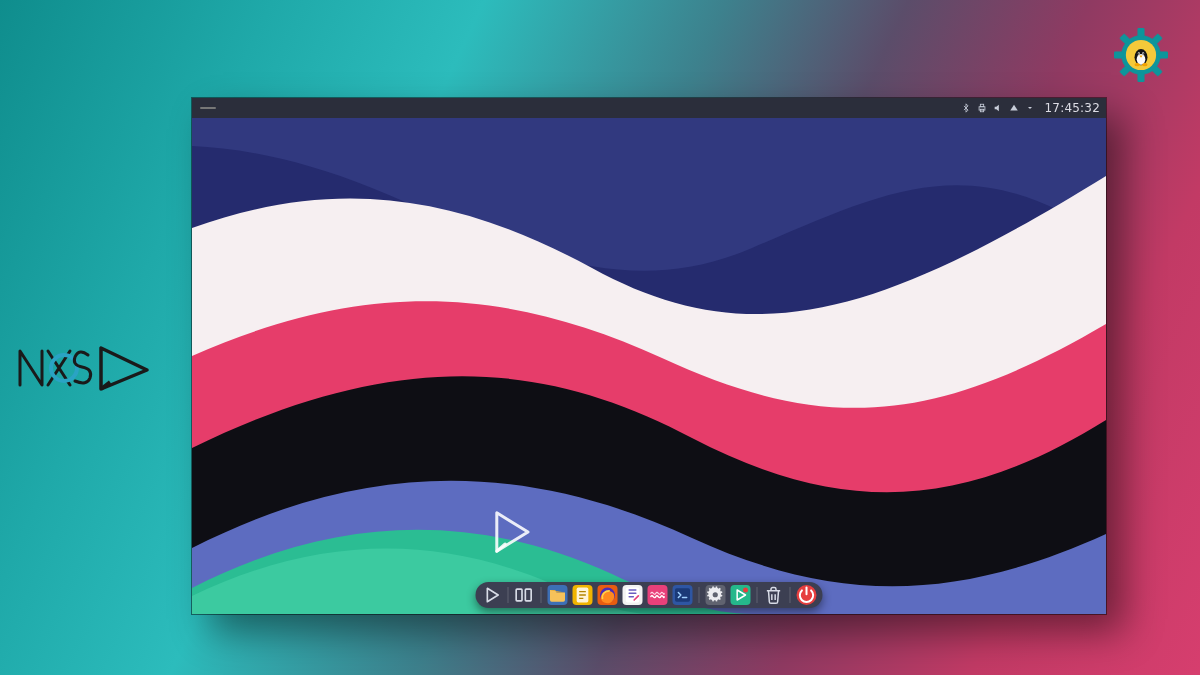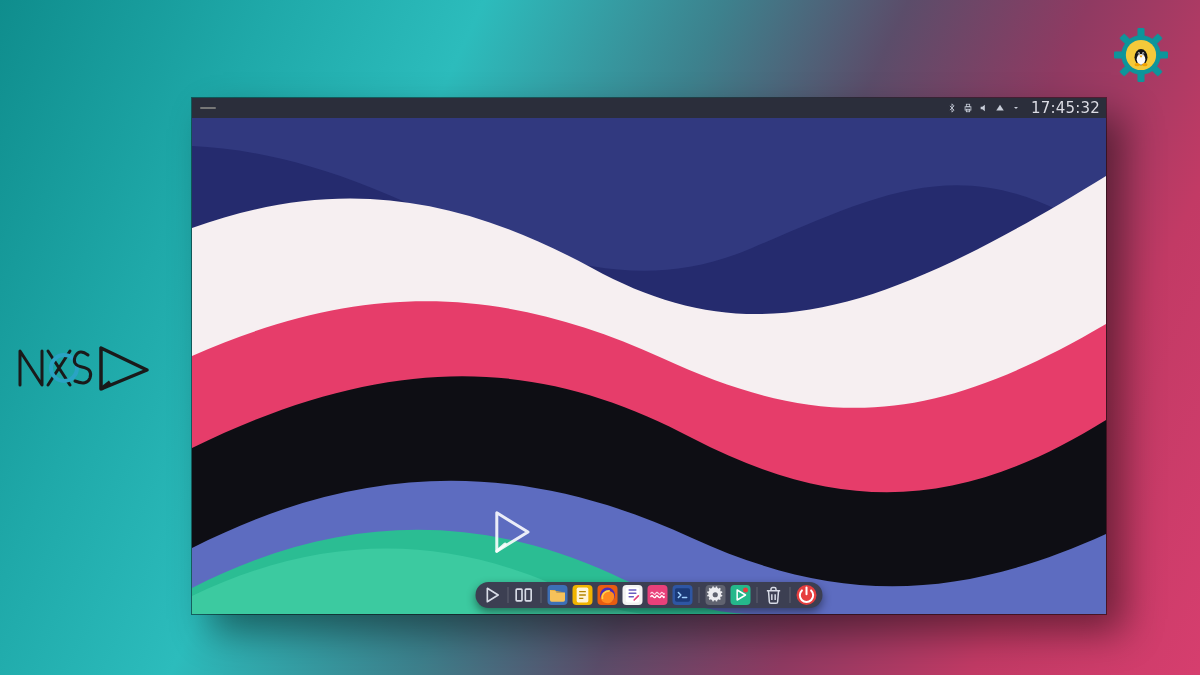--- a/index.html
+++ b/index.html
@@ -55,21 +55,21 @@
     padding: 0 6px;
     color: #d6d6de;
     font-size: 9px;
     letter-spacing: 0.2px;
   }
   .topbar .left { display:flex; gap:6px; align-items:center; padding-left:2px;}
   .topbar .spacer { flex: 1; }
   .tray { display:flex; align-items:center; gap:6px; }
   .tray-icon { width:10px; height:10px; display:inline-flex; align-items:center; justify-content:center; }
   .tray svg { display:block; }
-  .clock { font-size: 15px; color:#dcdce4; margin-left:4px; }
+  .clock { font-size: 12px; color:#dcdce4; margin-left:4px; }
 
   .wallpaper {
     position: absolute;
     left: 0; top: 20px; right: 0; bottom: 0;
     overflow: hidden;
   }
   .wallpaper svg { width: 914px; height: 496px; display:block; }
 
   .wall-logo {
     position: absolute;

